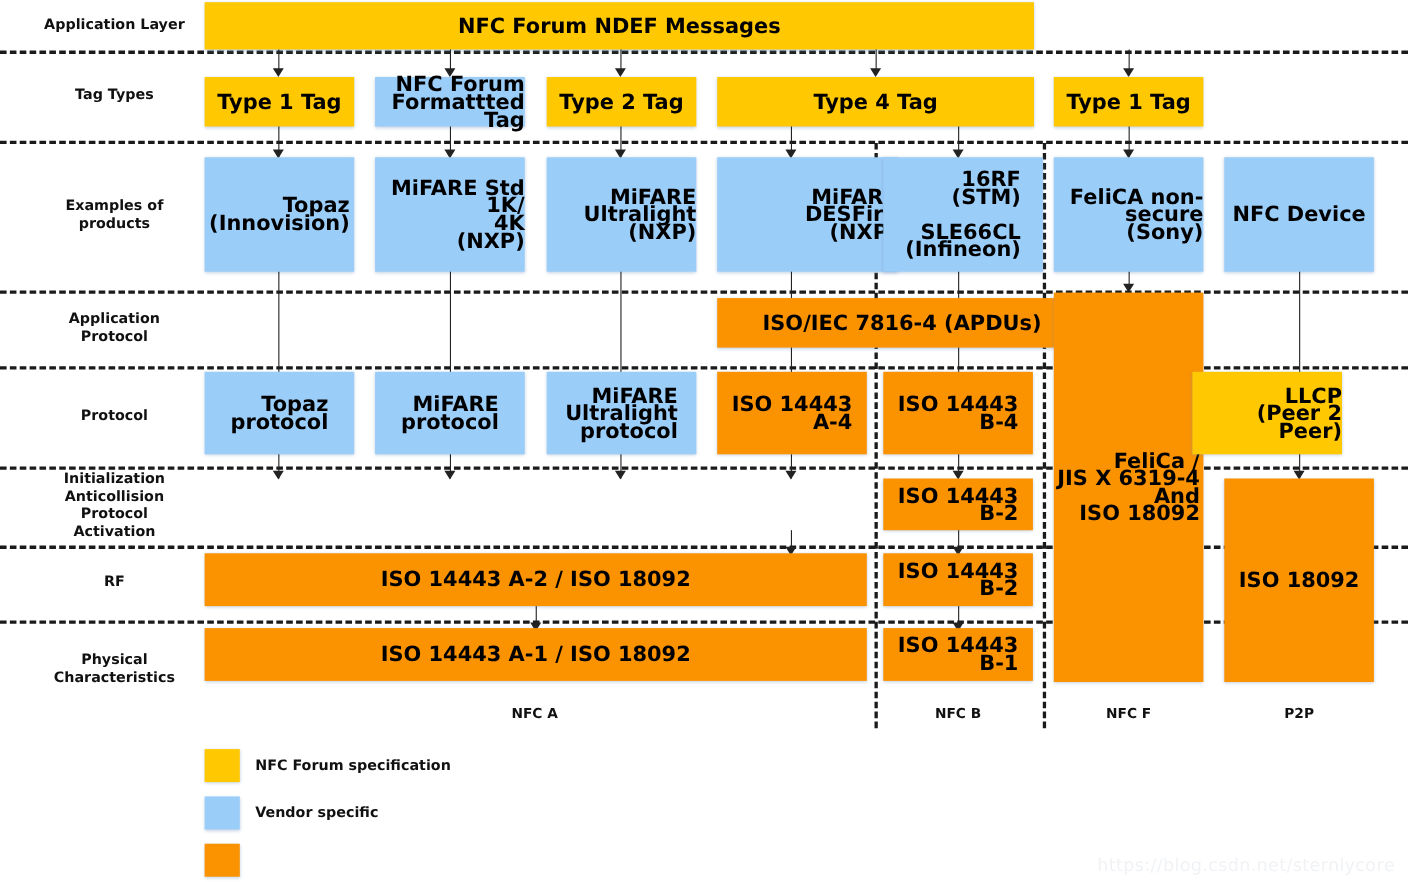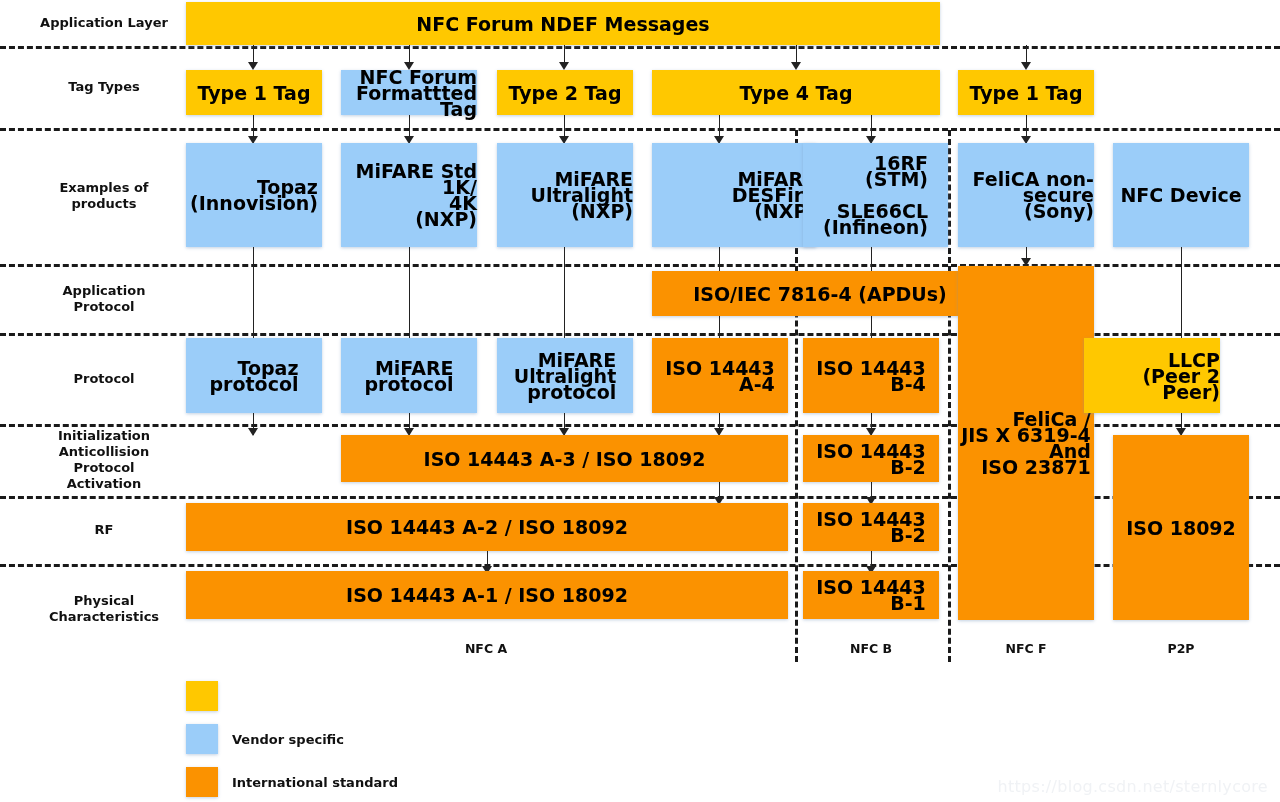--- a/index.html
+++ b/index.html
@@ -206,21 +206,21 @@
   <div class="arrowhead" style="left:1021px; top:258px"></div>
 
   <div class="arrow" style="left:1181px; top:247px; height:102px"></div>
   <div class="arrowhead" style="left:1176px; top:341px"></div>
 
   <div class="box orange" style="left:652px; top:271px; width:336px; height:45px">ISO/IEC 7816-4 (APDUs)</div>
 
   <div class="box orange" style="left:958px; top:266px; width:136px; height:354px; align-items:center;">FeliCa /
 JIS X 6319-4
 And
-ISO 23871</div>
+ISO 18092</div>
 
   <div class="arrow" style="left:719px; top:316px; height:33px"></div>
   <div class="arrowhead" style="left:714px; top:341px"></div>
   <div class="arrow" style="left:871px; top:316px; height:33px"></div>
   <div class="arrowhead" style="left:866px; top:341px"></div>
 
   <div class="box blue" style="left:186px; top:338px; width:136px; height:75px">Topaz
 protocol</div>
   <div class="box blue" style="left:341px; top:338px; width:136px; height:75px">MiFARE
 protocol</div>
@@ -240,21 +240,20 @@
   <div class="arrowhead" style="left:404px; top:428px"></div>
   <div class="arrow" style="left:564px; top:413px; height:22px"></div>
   <div class="arrowhead" style="left:559px; top:428px"></div>
   <div class="arrow" style="left:719px; top:413px; height:22px"></div>
   <div class="arrowhead" style="left:714px; top:428px"></div>
   <div class="arrow" style="left:871px; top:413px; height:22px"></div>
   <div class="arrowhead" style="left:866px; top:428px"></div>
   <div class="arrow" style="left:1181px; top:413px; height:22px"></div>
   <div class="arrowhead" style="left:1176px; top:428px"></div>
 
-  <div class="box orange" style="left:341px; top:435px; width:447px; height:47px">ISO 14443 A-3 / ISO 18092</div>
   <div class="box orange" style="left:803px; top:435px; width:136px; height:47px">ISO 14443
 B-2</div>
   <div class="box orange" style="left:1113px; top:435px; width:136px; height:185px">ISO 18092</div>
 
   <div class="arrow" style="left:719px; top:482px; height:22px"></div>
   <div class="arrowhead" style="left:714px; top:497px"></div>
   <div class="arrow" style="left:871px; top:482px; height:22px"></div>
   <div class="arrowhead" style="left:866px; top:497px"></div>
 
   <div class="box orange" style="left:186px; top:503px; width:602px; height:48px">ISO 14443 A-2 / ISO 18092</div>
@@ -269,22 +268,22 @@
   <div class="box orange" style="left:186px; top:571px; width:602px; height:48px">ISO 14443 A-1 / ISO 18092</div>
   <div class="box orange" style="left:803px; top:571px; width:136px; height:48px">ISO 14443
 B-1</div>
 
   <div class="caption" style="left:341px; top:641px; width:290px">NFC A</div>
   <div class="caption" style="left:803px; top:641px; width:136px">NFC B</div>
   <div class="caption" style="left:958px; top:641px; width:136px">NFC F</div>
   <div class="caption" style="left:1113px; top:641px; width:136px">P2P</div>
 
   <div class="legend-swatch yellow" style="left: 186px; top: 681px; background: rgb(255, 200, 0);"></div>
+  <div class="legend-label" style="left:232px; top:681px">NFC Forum specification</div>
 
   <div class="legend-swatch blue" style="left: 186px; top: 724px; background: rgb(155, 205, 249);"></div>
   <div class="legend-label" style="left:232px; top:724px">Vendor specific</div>
 
   <div class="legend-swatch orange" style="left: 186px; top: 767px; background: rgb(251, 146, 0);"></div>
-  <div class="legend-label" style="left:232px; top:767px">International standard</div>
 
   <div class="watermark">https://blog.csdn.net/sternlycore</div>
 
 </div>
 
 </body></html>

